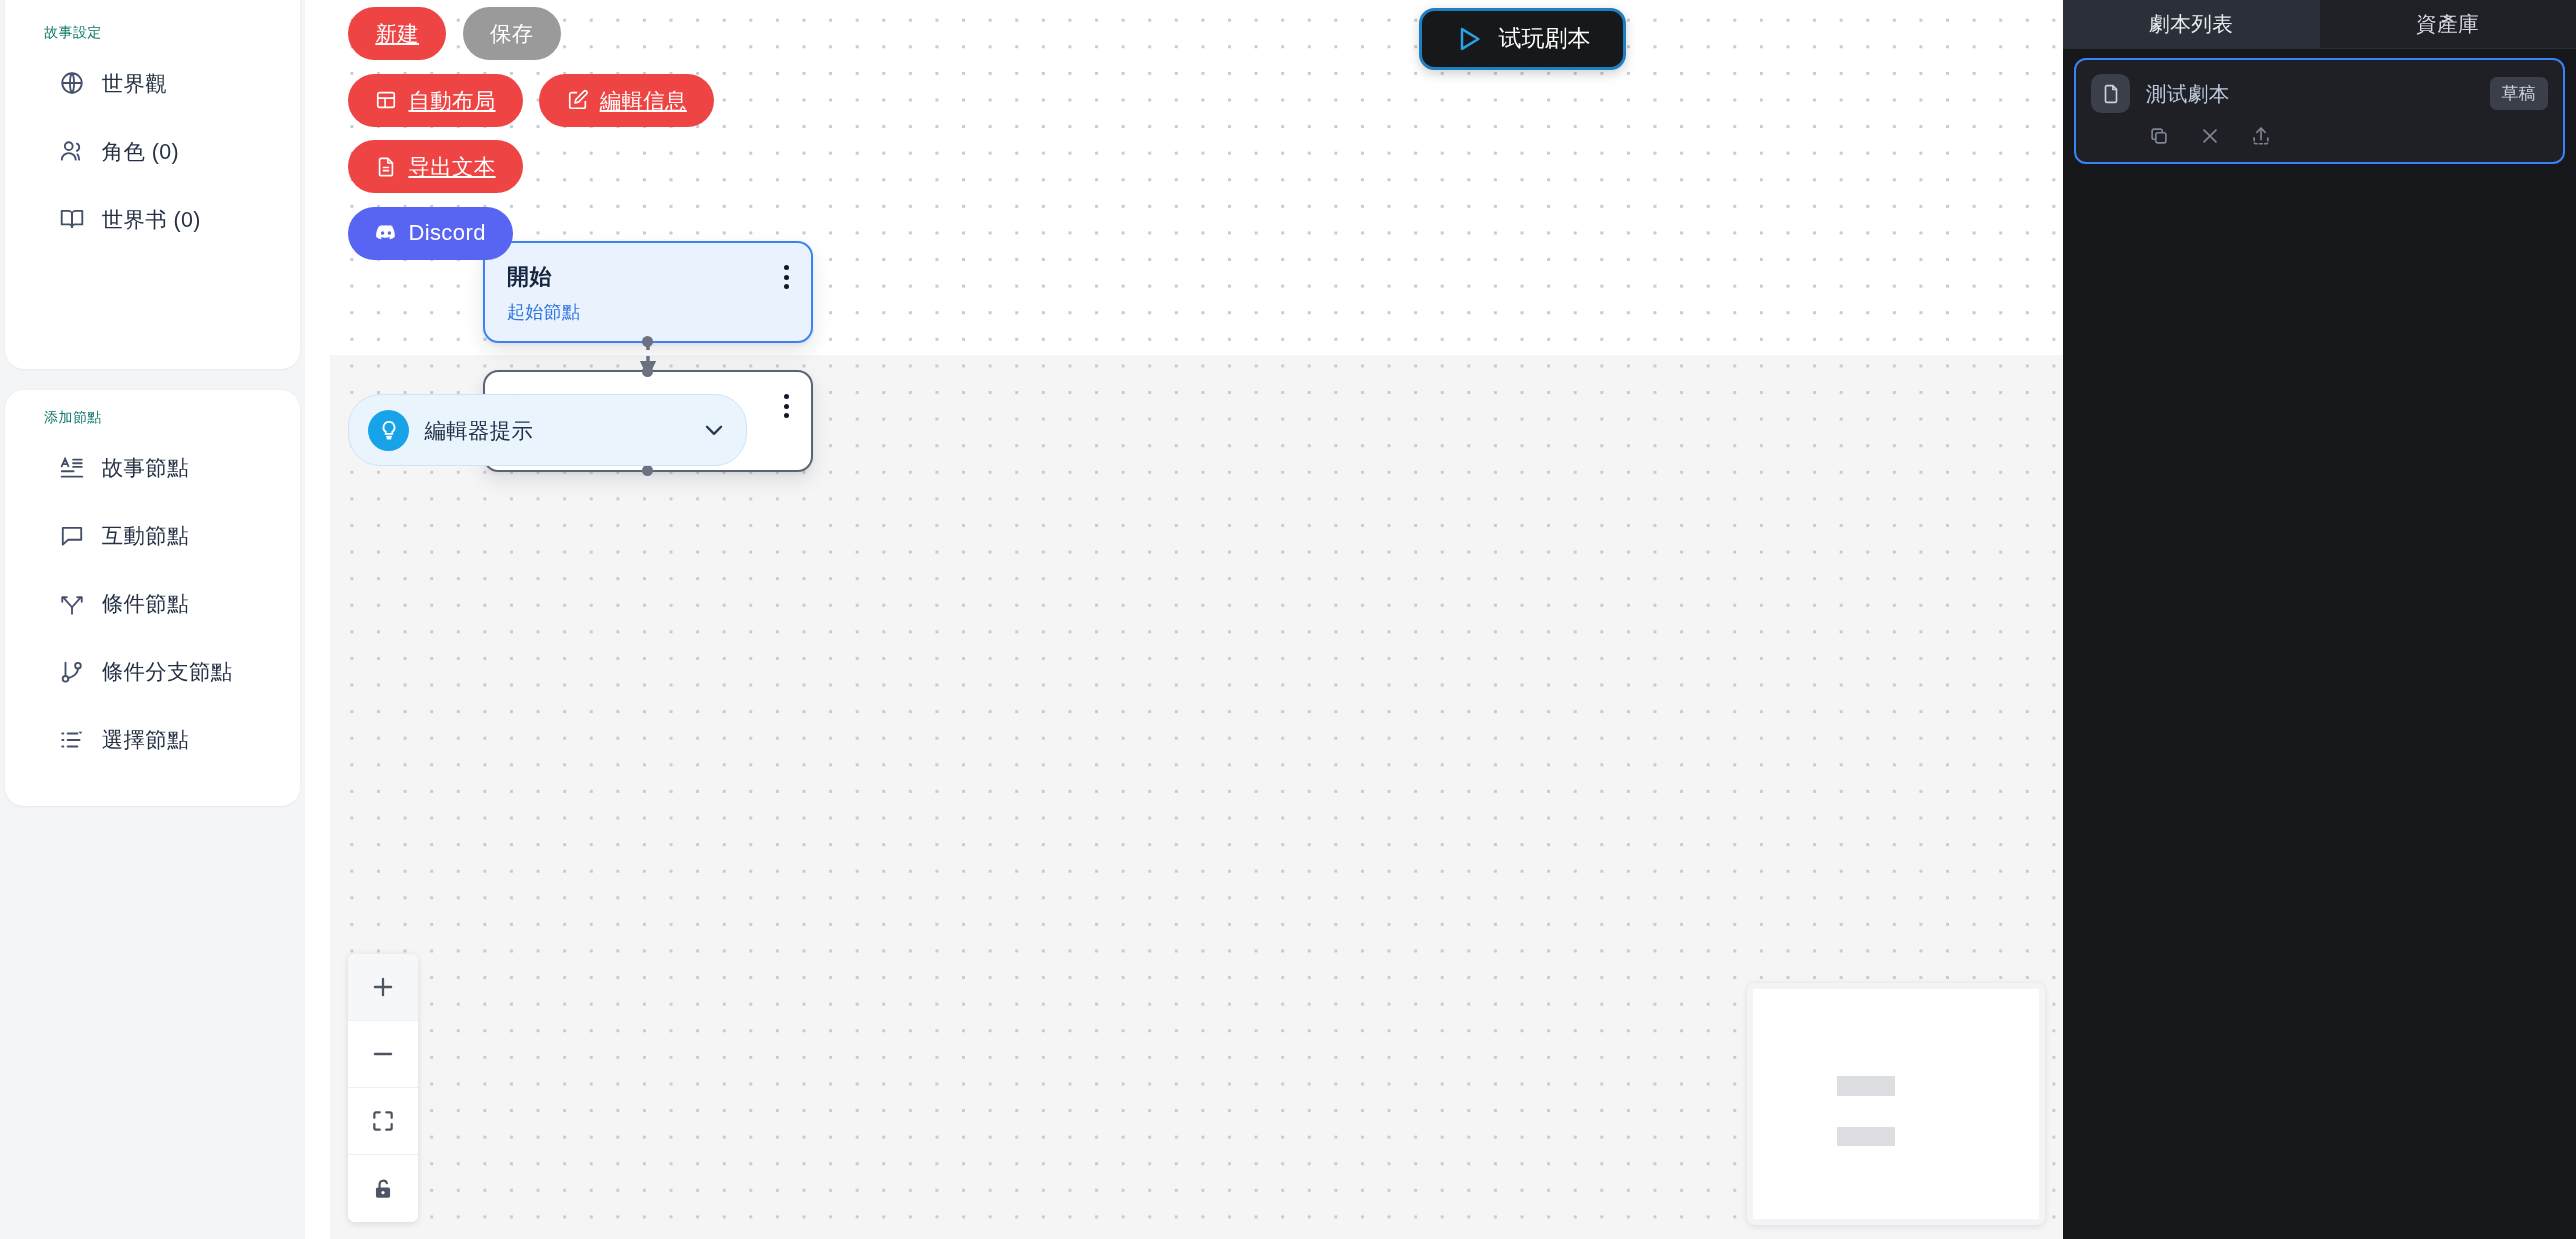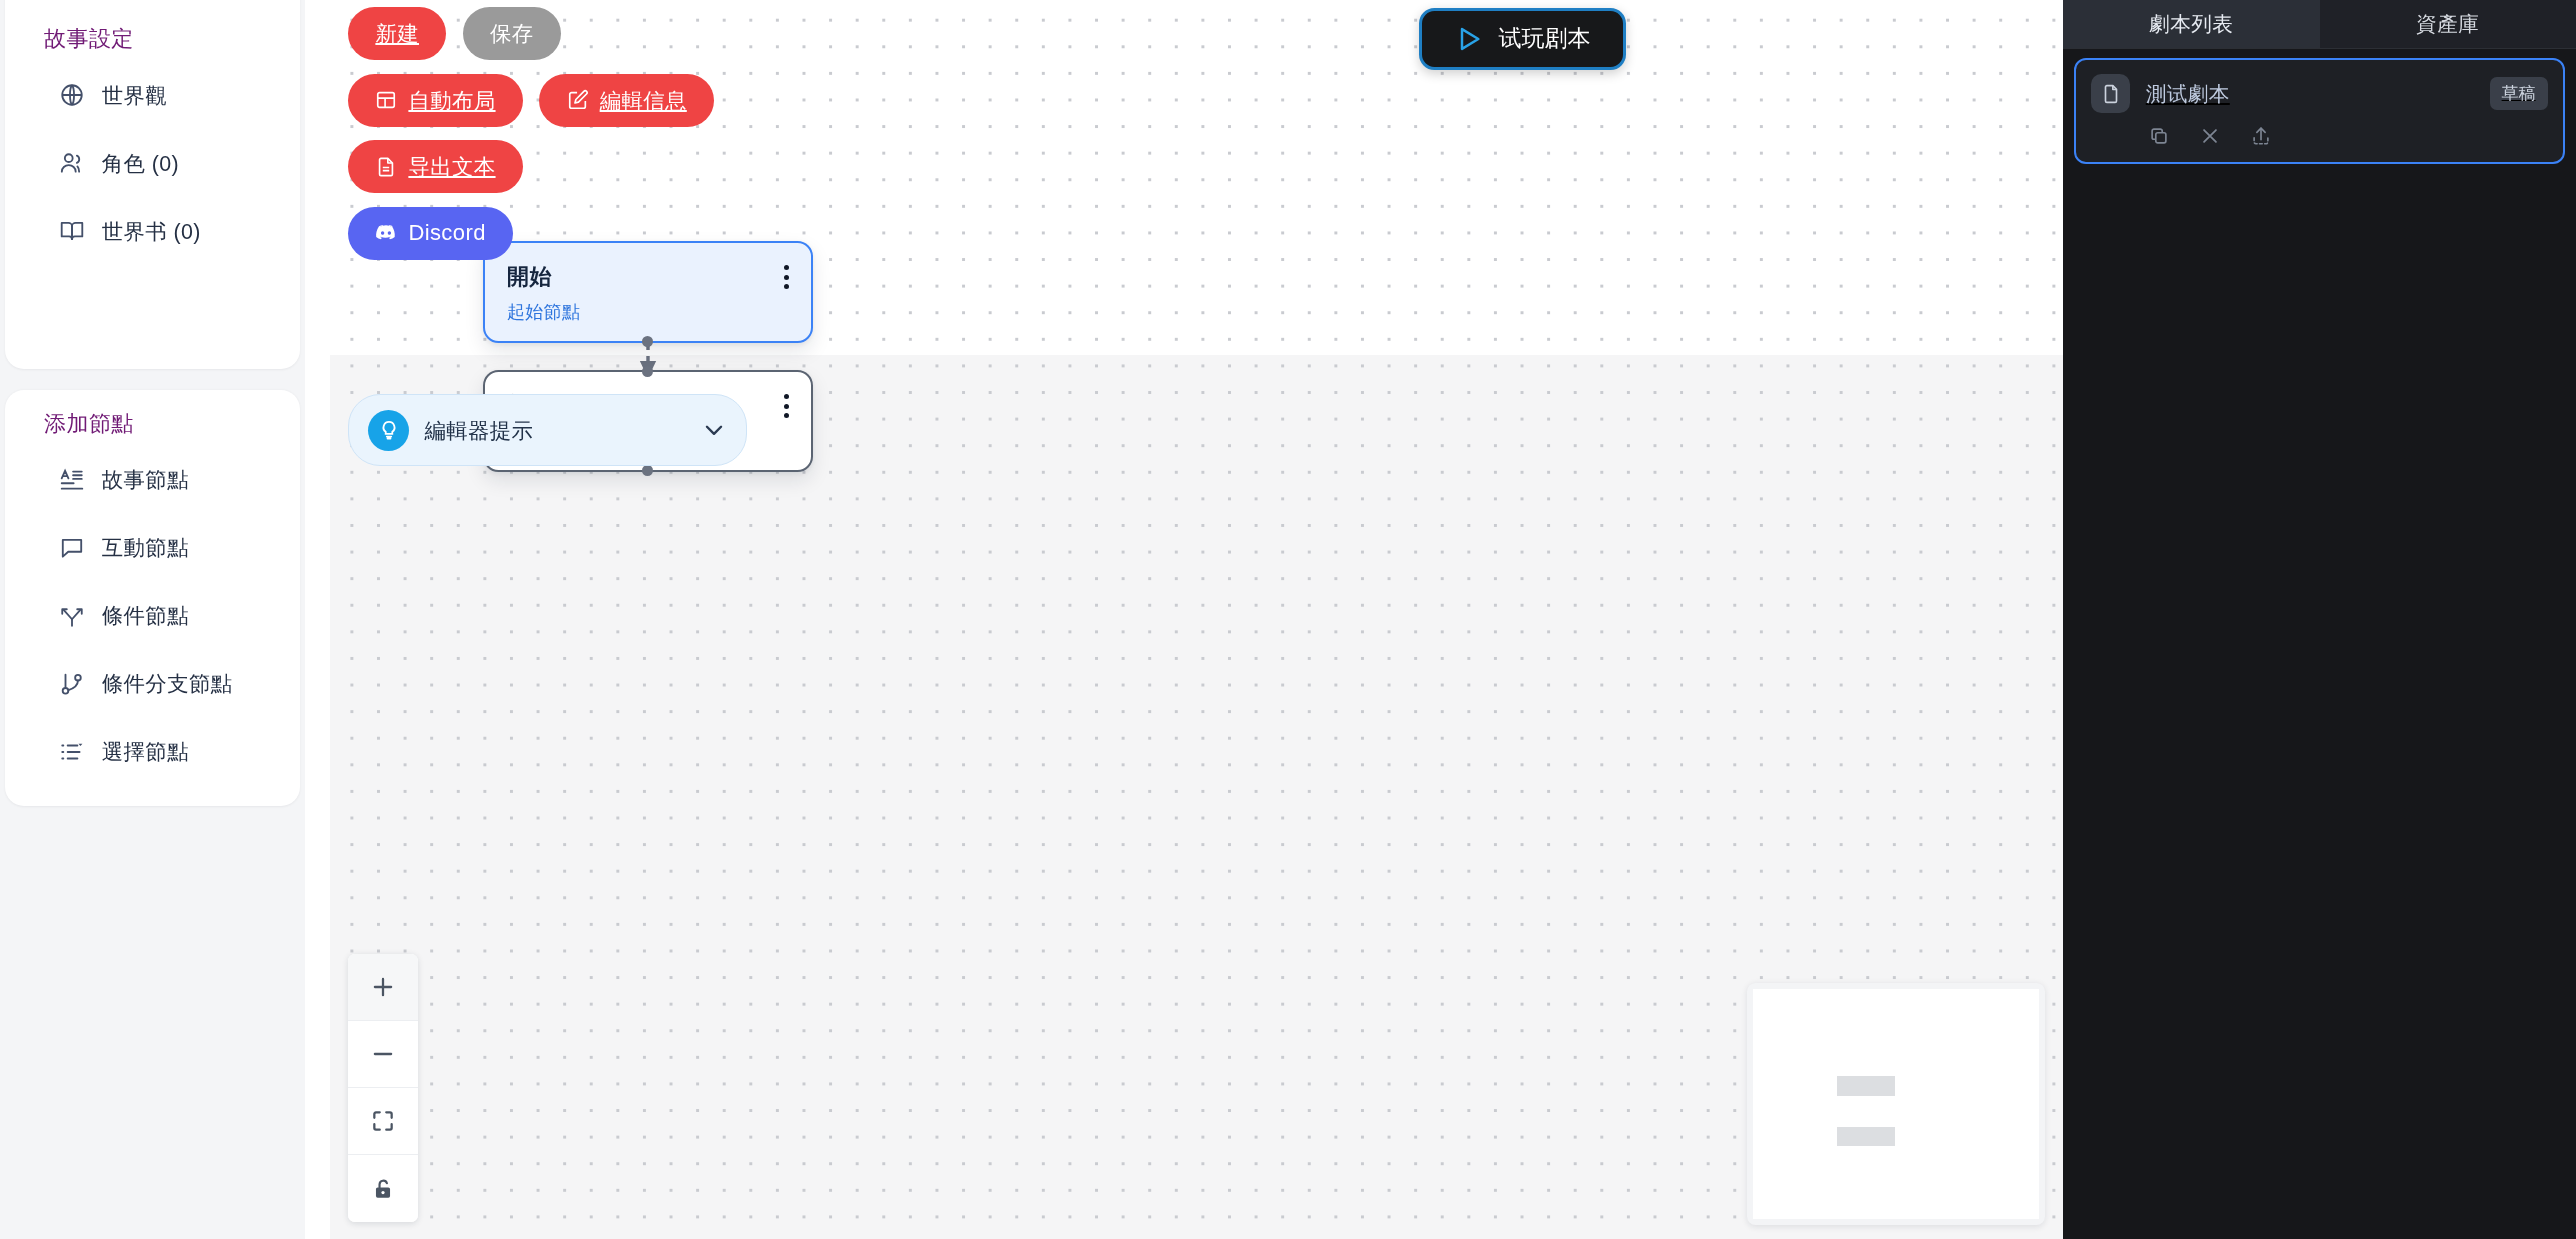--- a/index.html
+++ b/index.html
@@ -20,21 +20,21 @@
   }
   .side-card {
     position: absolute; left: 5.1px; width: 295px;
     background: #ffffff;
     border-radius: 19px;
     box-shadow: 0 0.9px 2.6px rgba(16,24,40,.06);
   }
   #card-story { top: -20.6px; height: 390px; padding-top: 26px; }
   #card-addnode { top: 390px; height: 416px; }
   .side-head {
-    font-size: 22px; color: #701a75; font-weight: 400;
+    font-size: 14px; color: #0f766e; font-weight: 400;
     padding: 19px 0 6.9px 39px; letter-spacing: 0.4px;
   }
   .side-item {
     display: flex; align-items: center; gap: 16.3px;
     height: 68px; padding-left: 53px; cursor: pointer;
   }
   .side-item .ic { width: 27.4px; height: 27.4px; flex: 0 0 27.4px;
     display: flex; align-items: center; justify-content: center; color: #44506a; }
   .side-item .ic svg { width: 26px; height: 26px; display: block; }
   .side-item .lbl { font-size: 21.4px; color: #253044; font-weight: 400; letter-spacing: 0.4px; }
@@ -176,21 +176,21 @@
     width: 513px; height: 1240px;
     background: #16171a;
   }
   #rtabs { display: flex; height: 49px; border-bottom: 0.9px solid #2c2f35; }
   .rtab {
     flex: 1; display: flex; align-items: center; justify-content: center;
     font-size: 20.6px; color: #d7dbe2; cursor: pointer; letter-spacing: 0.5px;
     background: #1f2127;
   }
   .rtab.active { background: #2b2f37; color: #e8ecf3; }
-  #rlist { padding: 9.4px 11px; text-decoration: underline; }
+  #rlist { padding: 9.4px 11px; }
   .script-item {
     position: relative;
     border: 2.6px solid #3b82f6; border-radius: 12px;
     background: #1e2025; padding: 13.7px 15.4px 12px 15.4px;
     cursor: pointer;
   }
   .si-top { display: flex; align-items: center; gap: 15.4px; }
   .si-avatar {
     width: 39px; height: 39px; border-radius: 10.3px; background: #3a3f49;
     display: flex; align-items: center; justify-content: center; flex: 0 0 39px; color: #cbd2dd;

